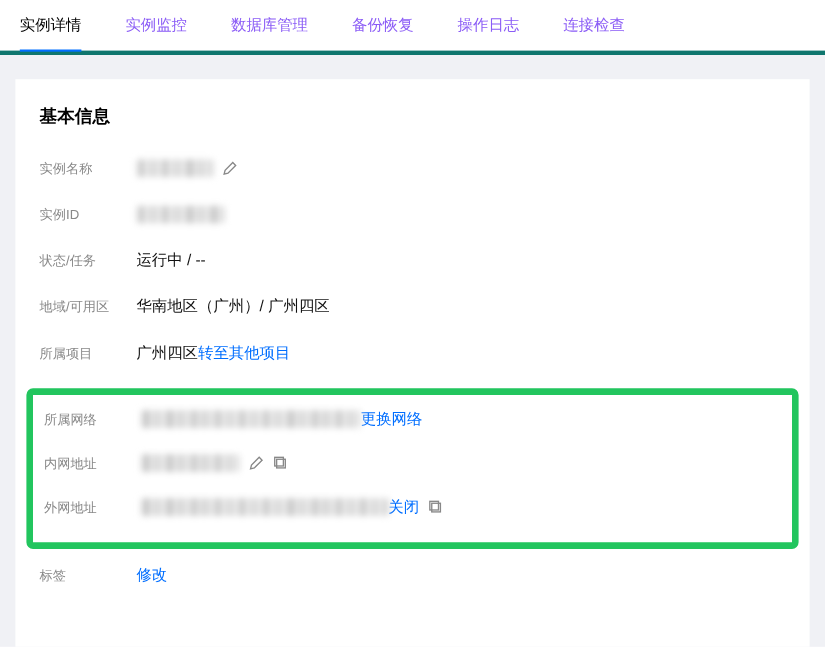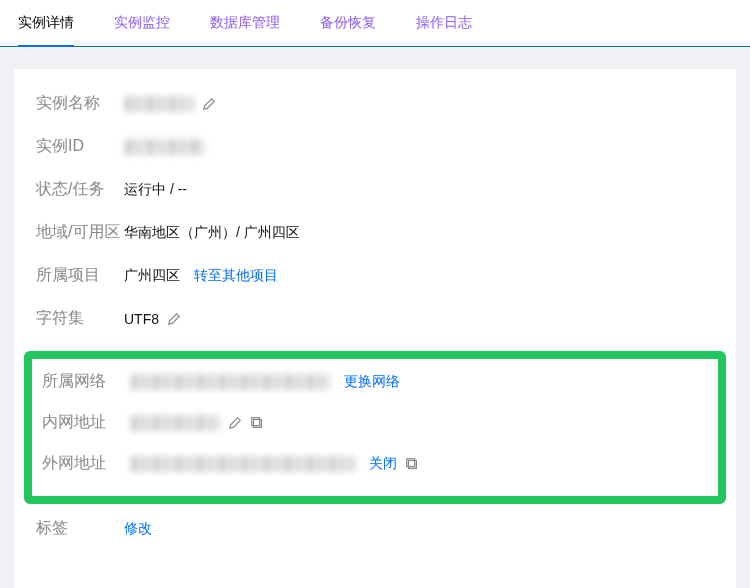--- a/index.html
+++ b/index.html
@@ -9,21 +9,21 @@
       width: 750px;
       height: 588px;
       overflow: hidden;
       color: #333;
       font-size: 14px;
     }
     .tabs {
       background: #fff;
       display: flex;
       padding: 0 18px;
-      border-bottom: 1px solid #0f766e;
+      border-bottom: 4px solid #0f766e;
     }
     .tab {
       padding: 14px 0;
       margin-right: 40px;
       color: #8b5cf6;
       cursor: pointer;
       font-size: 14px;
       position: relative;
     }
     .tab.active {
@@ -54,31 +54,31 @@
     .row {
       display: flex;
       align-items: center;
       margin-bottom: 22px;
       min-height: 20px;
     }
     .row-label {
       width: 88px;
       flex-shrink: 0;
       color: #888;
-      font-size: 16px;
+      font-size: 12px;
     }
     .row-value {
       display: flex;
       align-items: center;
       color: #111;
     }
     .link {
       color: #006eff;
       cursor: pointer;
-      margin-left: 14px;
+      margin-left: 0;
     }
     .link-first {
       margin-left: 0;
     }
     .edit-icon, .copy-icon {
       width: 14px;
       height: 14px;
       margin-left: 8px;
       cursor: pointer;
       display: inline-flex;
@@ -92,40 +92,42 @@
     }
     .blur {
       display: inline-block;
       height: 16px;
       background: repeating-linear-gradient(90deg,#ddd 0 4px,#bbb 4px 7px,#eee 7px 12px,#ccc 12px 15px,#e5e5e5 15px 22px);
       filter: blur(3px);
       border-radius: 2px;
       vertical-align: middle;
     }
     .highlight-box {
-      border: 8px solid #22c55e;
+      border: 6px solid #22c55e;
       border-radius: 6px;
       padding: 12px 10px 2px 10px;
       margin: 0 -12px 14px -12px;
     }
     .highlight-box .row { margin-bottom: 20px; }
   </style>
 </head>
 <body>
 
 <div class="tabs">
   <div class="tab active">实例详情</div>
   <div class="tab">实例监控</div>
   <div class="tab">数据库管理</div>
   <div class="tab">备份恢复</div>
   <div class="tab">操作日志</div>
+  <div class="tab">连接检查</div>
 </div>
 
 <div class="card-wrap">
   <div class="card">
+    <div class="section-title">基本信息</div>
 
     <div class="row">
       <div class="row-label">实例名称</div>
       <div class="row-value">
         <span class="blur" style="width:70px"></span>
         <span class="edit-icon">
           <svg viewBox="0 0 16 16">
               <path d="M2 14l1-4 8-8 3 3-8 8-4 1z" stroke-width="1.4"></path>
             </svg>
         </span>
@@ -150,31 +152,20 @@
     </div>
 
     <div class="row">
       <div class="row-label">所属项目</div>
       <div class="row-value">
         <span>广州四区</span>
         <span class="link">转至其他项目</span>
       </div>
     </div>
 
-    <div class="row">
-      <div class="row-label">字符集</div>
-      <div class="row-value">
-        <span>UTF8</span>
-        <span class="edit-icon">
-          <svg viewBox="0 0 16 16">
-              <path d="M2 14l1-4 8-8 3 3-8 8-4 1z" stroke-width="1.4"></path>
-            </svg>
-        </span>
-      </div>
-    </div>
 
     <div class="highlight-box">
       <div class="row">
         <div class="row-label">所属网络</div>
         <div class="row-value">
           <span class="blur" style="width:200px"></span>
           <span class="link">更换网络</span>
         </div>
       </div>
 

